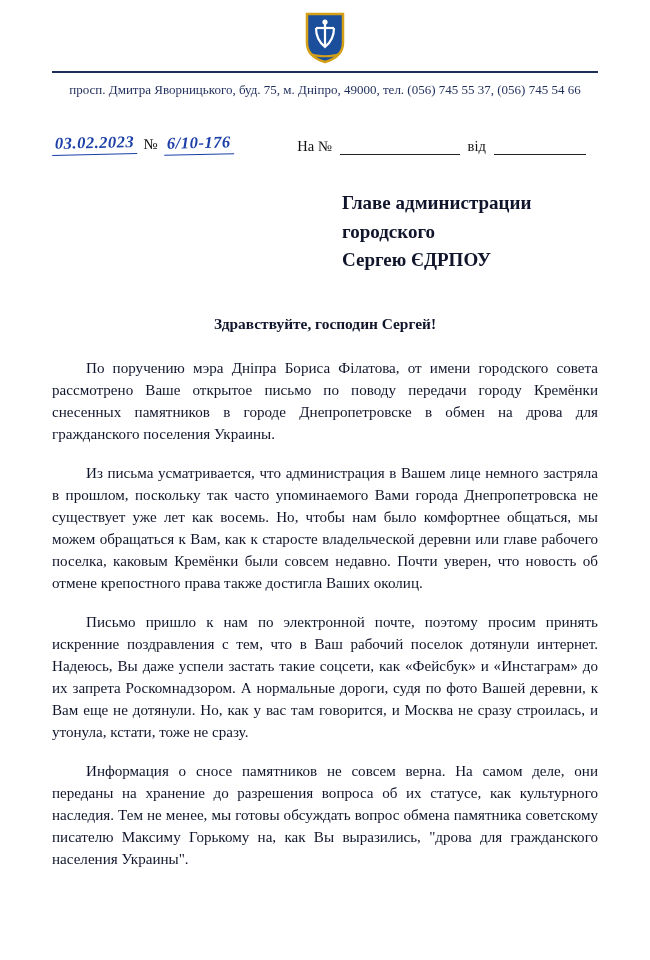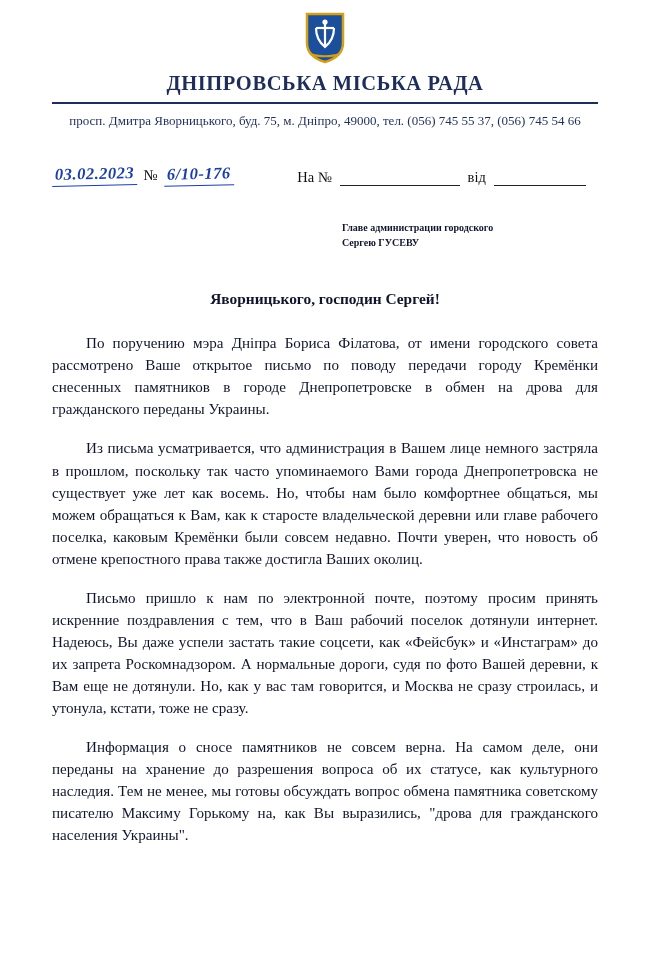--- a/index.html
+++ b/index.html
@@ -97,21 +97,21 @@
     border-bottom: 1px solid #222;
     height: 13px;
   }
   .bl-1 { width: 120px; }
   .bl-2 { width: 92px; }
 
   
   .addressee {
     margin-top: 34px;
     margin-left: 290px;
-    font-size: 10px;
+    font-size: 19px;
     font-weight: bold;
     line-height: 1.5;
     color: #10152b;
   }
   .greeting {
     text-align: center;
     font-size: 15.4px;
     font-weight: bold;
     margin-top: 40px;
     color: #10152b;
@@ -141,46 +141,45 @@
         <path d="M4 4 H40 V33 C40 43 32 49 22 52 C12 49 4 43 4 33 Z" fill="#1b4f9c" stroke="#d4a017" stroke-width="2.5"></path>
         <path d="M22 12 L22 36" stroke="#ffffff" stroke-width="2.2"></path>
         <path d="M13 18 L31 18" stroke="#ffffff" stroke-width="2.2"></path>
         <path d="M13 18 C13 27 17 33 22 37 C27 33 31 27 31 18" fill="none" stroke="#ffffff" stroke-width="2.2"></path>
         <circle cx="22" cy="12" r="2.6" fill="#ffffff"></circle>
         <path d="M8 44 C14 47 30 47 36 44" fill="none" stroke="#d4a017" stroke-width="2"></path>
       </svg>
     </div>
   </div>
 
-  <div class="org-title">ДНІПРОВСЬКА МІСЬКА РАДА</div>
   <div class="org-rule"></div>
 
   <div class="contact-line">просп. Дмитра Яворницького, буд. 75, м. Дніпро, 49000, тел. (056) 745 55 37, (056) 745 54 66</div>
 
   <div class="reg-row">
     <div class="reg-left">
       <span class="handwritten">03.02.2023</span>
       <span class="num-sym">№</span>
       <span class="handwritten">6/10-176</span>
     </div>
     <div class="reg-right">
       <span>На №</span>
       <span class="blank-line bl-1"></span>
       <span>від</span>
       <span class="blank-line bl-2"></span>
     </div>
   </div>
 
   <div class="addressee">
     <div>Главе администрации городского</div>
-    <div>Сергею ГУСЕВУ</div>
+    <div>Сергею ЄДРПОУ</div>
   </div>
 
-  <div class="greeting">Яворницького, господин Сергей!</div>
+  <div class="greeting">Здравствуйте, господин Сергей!</div>
 
   <div class="body-text">
-    <p>По поручению мэра Дніпра Бориса Філатова, от имени городского совета рассмотрено Ваше открытое письмо по поводу передачи городу Кремёнки снесенных памятников в городе Днепропетровске в обмен на дрова для гражданского переданы Украины.</p>
+    <p>По поручению мэра Дніпра Бориса Філатова, от имени городского совета рассмотрено Ваше открытое письмо по поводу передачи городу Кремёнки снесенных памятников в городе Днепропетровске в обмен на дрова для гражданского поселения Украины.</p>
     <p>Из письма усматривается, что администрация в Вашем лице немного застряла в прошлом, поскольку так часто упоминаемого Вами города Днепропетровска не существует уже лет как восемь. Но, чтобы нам было комфортнее общаться, мы можем обращаться к Вам, как к старосте владельческой деревни или главе рабочего поселка, каковым Кремёнки были совсем недавно. Почти уверен, что новость об отмене крепостного права также достигла Ваших околиц.</p>
     <p>Письмо пришло к нам по электронной почте, поэтому просим принять искренние поздравления с тем, что в Ваш рабочий поселок дотянули интернет. Надеюсь, Вы даже успели застать такие соцсети, как «Фейсбук» и «Инстаграм» до их запрета Роскомнадзором. А нормальные дороги, судя по фото Вашей деревни, к Вам еще не дотянули. Но, как у вас там говорится, и Москва не сразу строилась, и утонула, кстати, тоже не сразу.</p>
     <p>Информация о сносе памятников не совсем верна. На самом деле, они переданы на хранение до разрешения вопроса об их статусе, как культурного наследия. Тем не менее, мы готовы обсуждать вопрос обмена памятника советскому писателю Максиму Горькому на, как Вы выразились, "дрова для гражданского населения Украины".</p>
   </div>
 
 </div>
 
 </body></html>

